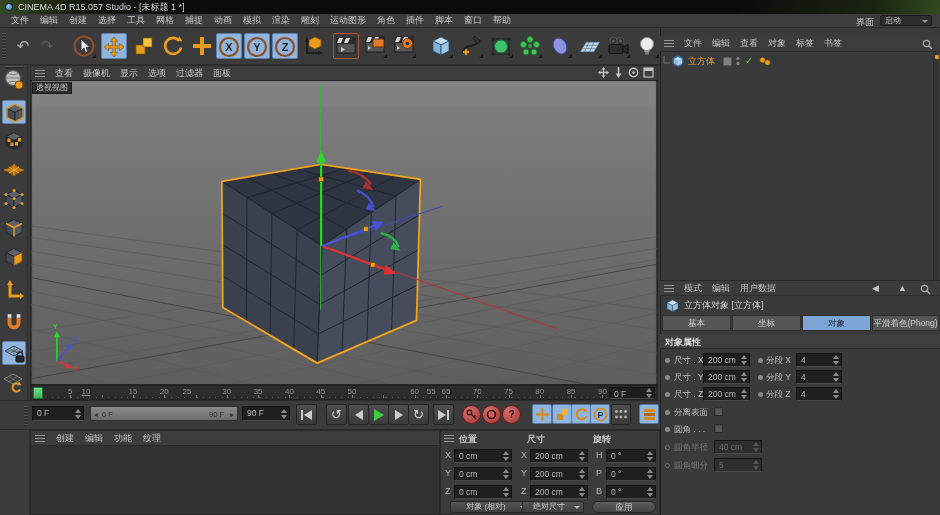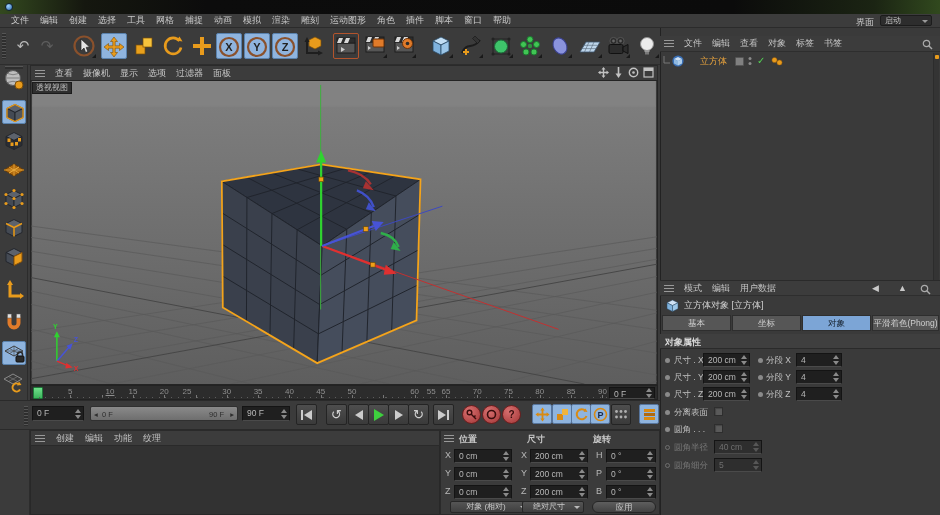--- a/index.html
+++ b/index.html
@@ -72,21 +72,21 @@
   .dd{position:absolute;height:12px;background:linear-gradient(#555,#3f3f3f);border:1px solid #262626;border-radius:2px;
     font-size:8px;color:#c8c8c8;text-align:center;line-height:10px;padding-right:8px}
   .dd::after{content:"";position:absolute;right:3px;top:4px;border:3px solid transparent;border-top-color:#bbb}
   .apply{position:absolute;height:12px;background:linear-gradient(#5e5e5e,#424242);border:1px solid #262626;border-radius:6px;
     font-size:8.5px;color:#cfcfcf;text-align:center;line-height:10px}
   
   .rpanel{left:660px;top:28px;width:280px;height:487px;background:#3a3a3a;border-left:1px solid #222}
   .ommenu{left:660px;top:36px;width:280px;height:16px;background:#3c3c3c;border-bottom:1px solid #2e2e2e;display:flex;align-items:center}
   .ommenu span{margin-left:10px;font-size:9px;color:#c4c4c4}
   .objrow{left:662px;top:54px;height:14px;display:flex;align-items:center}
-  .objname{font-size:9px;color:#e8a33d;margin-left:16px}
+  .objname{font-size:9px;color:#e8a33d;margin-left:4px}
   .amenu{left:660px;top:280px;width:280px;height:16px;background:#3c3c3c;border-top:1px solid #2a2a2a;border-bottom:1px solid #2e2e2e;display:flex;align-items:center}
   .amenu span{margin-left:10px;font-size:9px;color:#c4c4c4}
   .amtitle{left:660px;top:297px;width:280px;height:16px;display:flex;align-items:center}
   .amtitle b{font-size:9px;color:#d2d2d2;font-weight:normal;margin-left:5px}
   .tab{position:absolute;top:315px;height:16px;font-size:8.5px;text-align:center;line-height:15px;
     background:#565656;color:#cfcfcf;border:1px solid #2e2e2e;overflow:hidden;white-space:nowrap}
   .tab.active{background:#7ca5d6;color:#16222f}
   .secthead{left:660px;top:334px;width:280px;height:15px;background:#3f3f3f;border-bottom:1px solid #2a2a2a;
     font-size:9px;font-weight:bold;color:#d8d8d8;padding:2px 0 0 5px}
   .pdot{position:absolute;width:5px;height:5px;border-radius:50%;background:#8a8a8a}
@@ -94,20 +94,21 @@
   .plabel{position:absolute;font-size:8.5px;color:#c2c2c2;white-space:nowrap}
   .plabel.dis{color:#787878}
   .chk{position:absolute;width:9px;height:9px;background:#5a5a5a;border:1px solid #2e2e2e;box-shadow:inset 1px 1px 1px #444}
   .scroll{left:933px;top:53px;width:6px;height:227px;background:#343434;border-left:1px solid #2c2c2c}
 </style>
 </head>
 <body>
 
 <div class="ab titlebar">
   <span class="appdot"></span>
+  <span class="t">CINEMA 4D R15.057 Studio - [未标题 1 *]</span>
 </div>
 
 <div class="ab menubar">
   <span>文件</span>
   <span>编辑</span>
   <span>创建</span>
   <span>选择</span>
   <span>工具</span>
   <span>网格</span>
   <span>捕捉</span>
@@ -515,21 +516,21 @@
   </g>
 </svg>
 <div class="ab viewlabel">透视视图</div>
 
 <div class="ab ruler" id="ruler">
   <div id="ruler-ticks" class="ab" style="left:0;top:0;width:100%;height:100%">
       <span class="tick-label" style="left: 0px;">0</span>
       <i class="tick-mark" style="left: 8px;"></i>
       <span class="tick-label" style="left: 31.3px;">5</span>
       <i class="tick-mark" style="left: 39.3px;"></i>
-      <span class="tick-label" style="left: 71px; text-decoration: underline;">10</span>
+      <span class="tick-label" style="left: 47px; text-decoration: underline;">10</span>
       <i class="tick-mark" style="left: 70.6px;"></i>
       <span class="tick-label" style="left: 93.9px;">15</span>
       <i class="tick-mark" style="left: 101.9px;"></i>
       <span class="tick-label" style="left: 125.2px;">20</span>
       <i class="tick-mark" style="left: 133.2px;"></i>
       <span class="tick-label" style="left: 148px;">25</span>
       <i class="tick-mark" style="left: 164.5px;"></i>
       <span class="tick-label" style="left: 187.8px;">30</span>
       <i class="tick-mark" style="left: 195.8px;"></i>
       <span class="tick-label" style="left: 219.1px;">35</span>

